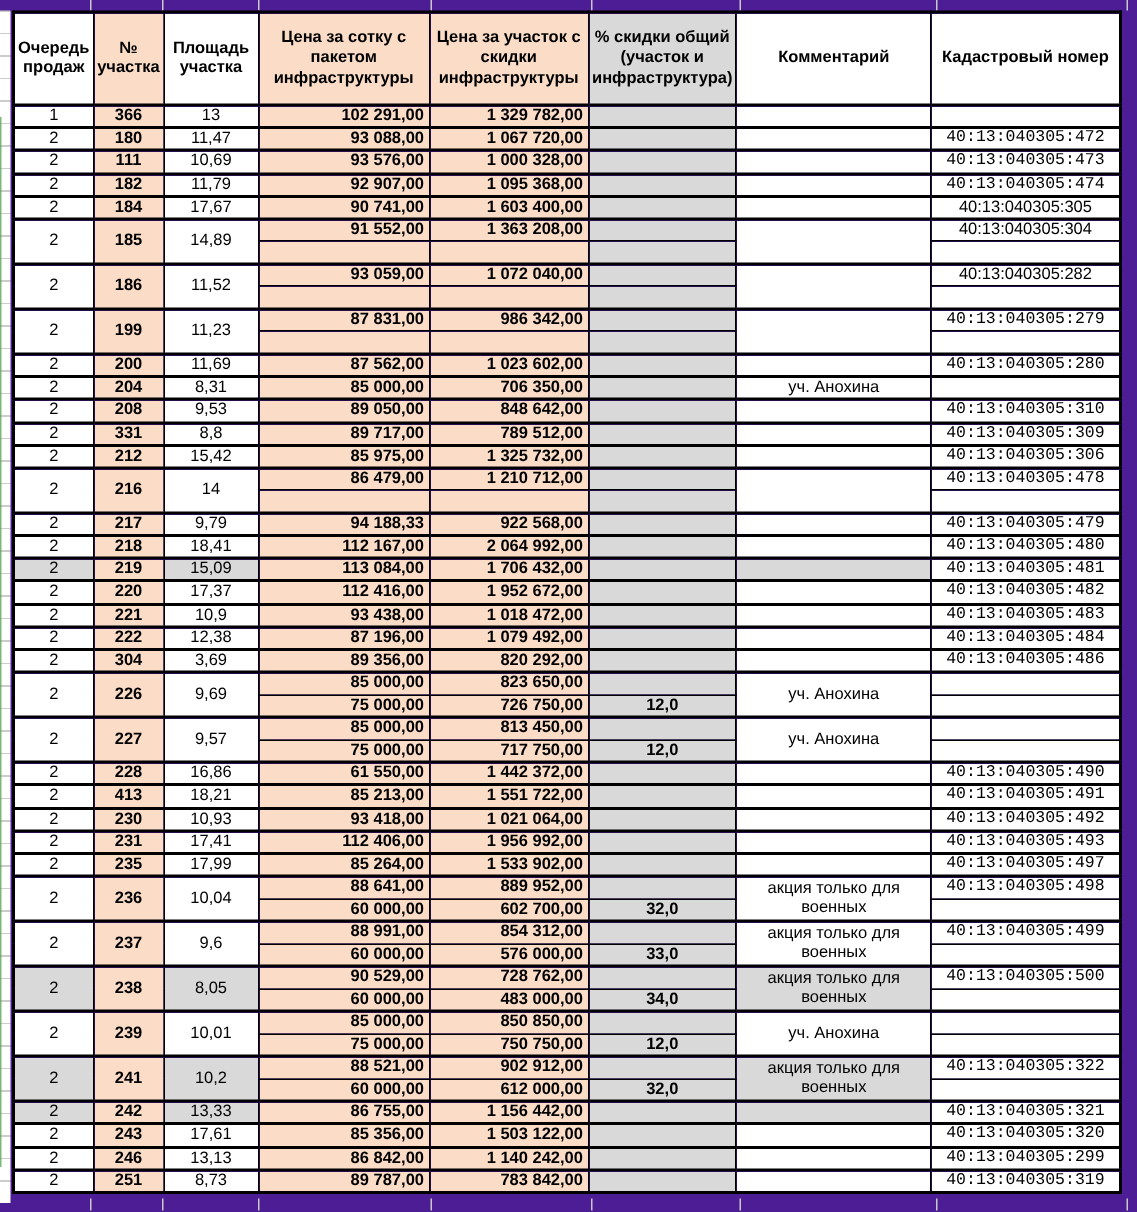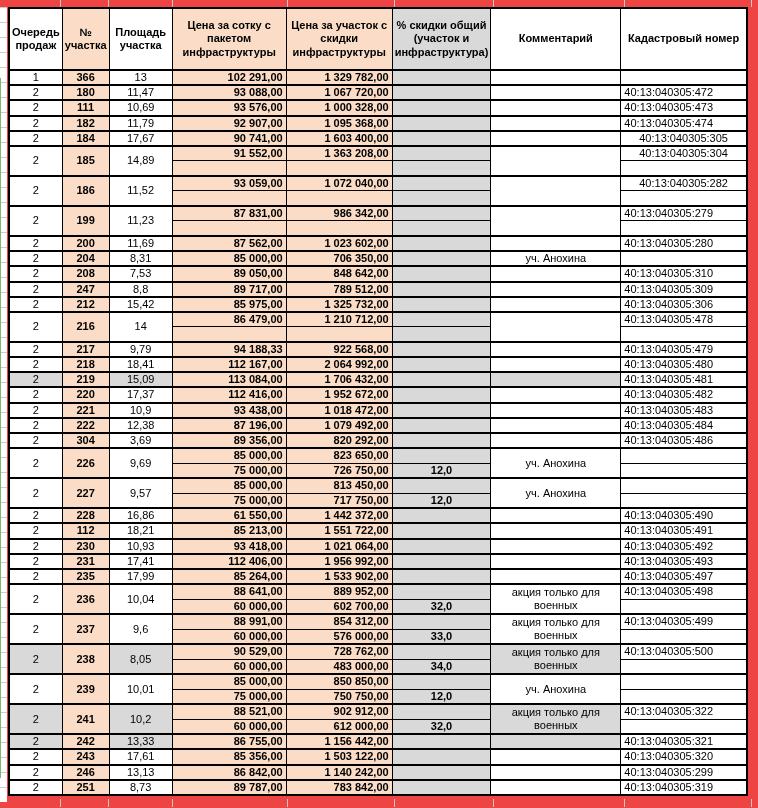--- a/index.html
+++ b/index.html
@@ -1,17 +1,17 @@
 <!DOCTYPE html>
 <html><head>
 <meta charset="utf-8">
 <style>
   html,body { margin:0; padding:0; background:#ffffff; }
   .sheet {
-    position:relative; width:758px; height:808px; background:#ef4444;
+    position:relative; width:758px; height:808px; background:#4c1d95;
     font-family:"Liberation Sans", sans-serif; overflow:hidden;
   }
   
   .top-strip { position:absolute; top:0; left:8px; height:7px; display:flex; }
   .top-strip .tick { height:7px; border-right:1px solid #c9c9c9; }
   .bottom-strip { position:absolute; top:799px; left:8px; height:8px; display:flex; }
   .bottom-strip .tick { height:8px; border-right:1px solid #c9c9c9; }
   .left-sliver {
     position:absolute; top:7px; left:0; width:7px; height:795px;
     background:repeating-linear-gradient(to bottom, #cccccc 0 1px, #ffffff 1px 15px);
@@ -29,21 +29,21 @@
     padding:0 3px; overflow:hidden;
   }
   table.grid thead th {
     height:58px; font-weight:bold; text-align:center; vertical-align:middle;
     border-bottom:2px solid #000000; padding:1px 2px;
   }
   table.grid tbody tr { height:15px; }
   table.grid tbody tr.group-start td { border-top-width:2px; }
   td.c-center { text-align:center; }
   td.c-right  { text-align:right; padding-right:5px; white-space:nowrap; }
-  td.c-left   { text-align:left; padding-left:3px; white-space:nowrap; }
+  td.c-left   { text-align:center; padding-left:3px; white-space:nowrap;font-family:Liberation Mono, monospace; }
   td.bold     { font-weight:bold; }
   .bg-peach   { background:#fbddc7; }
   .bg-gray    { background:#d9d9d9; }
   .bg-white   { background:#ffffff; }
   td.comment-cell { font-size:11px; vertical-align:middle;text-align:center; }
 </style>
 </head>
 <body>
 
 <div class="sheet">
@@ -198,30 +198,30 @@
           <td class="c-center bg-white">8,31</td>
           <td class="c-right bold bg-peach">85 000,00</td>
           <td class="c-right bold bg-peach">706 350,00</td>
           <td class="c-center bold bg-gray"></td>
           <td class="c-center comment-cell bg-white">уч. Анохина</td>
           <td class="c-left bg-white"></td>
         </tr>
         <tr class="group-start">
           <td class="c-center bg-white">2</td>
           <td class="c-center bold bg-peach">208</td>
-          <td class="c-center bg-white">7,53</td>
+          <td class="c-center bg-white">9,53</td>
           <td class="c-right bold bg-peach">89 050,00</td>
           <td class="c-right bold bg-peach">848 642,00</td>
           <td class="c-center bold bg-gray"></td>
           <td class="c-center comment-cell bg-white"></td>
           <td class="c-left bg-white">40:13:040305:310</td>
         </tr>
         <tr class="group-start">
           <td class="c-center bg-white">2</td>
-          <td class="c-center bold bg-peach">247</td>
+          <td class="c-center bold bg-peach">331</td>
           <td class="c-center bg-white">8,8</td>
           <td class="c-right bold bg-peach">89 717,00</td>
           <td class="c-right bold bg-peach">789 512,00</td>
           <td class="c-center bold bg-gray"></td>
           <td class="c-center comment-cell bg-white"></td>
           <td class="c-left bg-white">40:13:040305:309</td>
         </tr>
         <tr class="group-start">
           <td class="c-center bg-white">2</td>
           <td class="c-center bold bg-peach">212</td>
@@ -355,21 +355,21 @@
           <td class="c-center bold bg-peach">228</td>
           <td class="c-center bg-white">16,86</td>
           <td class="c-right bold bg-peach">61 550,00</td>
           <td class="c-right bold bg-peach">1 442 372,00</td>
           <td class="c-center bold bg-gray"></td>
           <td class="c-center comment-cell bg-white"></td>
           <td class="c-left bg-white">40:13:040305:490</td>
         </tr>
         <tr class="group-start">
           <td class="c-center bg-white">2</td>
-          <td class="c-center bold bg-peach">112</td>
+          <td class="c-center bold bg-peach">413</td>
           <td class="c-center bg-white">18,21</td>
           <td class="c-right bold bg-peach">85 213,00</td>
           <td class="c-right bold bg-peach">1 551 722,00</td>
           <td class="c-center bold bg-gray"></td>
           <td class="c-center comment-cell bg-white"></td>
           <td class="c-left bg-white">40:13:040305:491</td>
         </tr>
         <tr class="group-start">
           <td class="c-center bg-white">2</td>
           <td class="c-center bold bg-peach">230</td>

